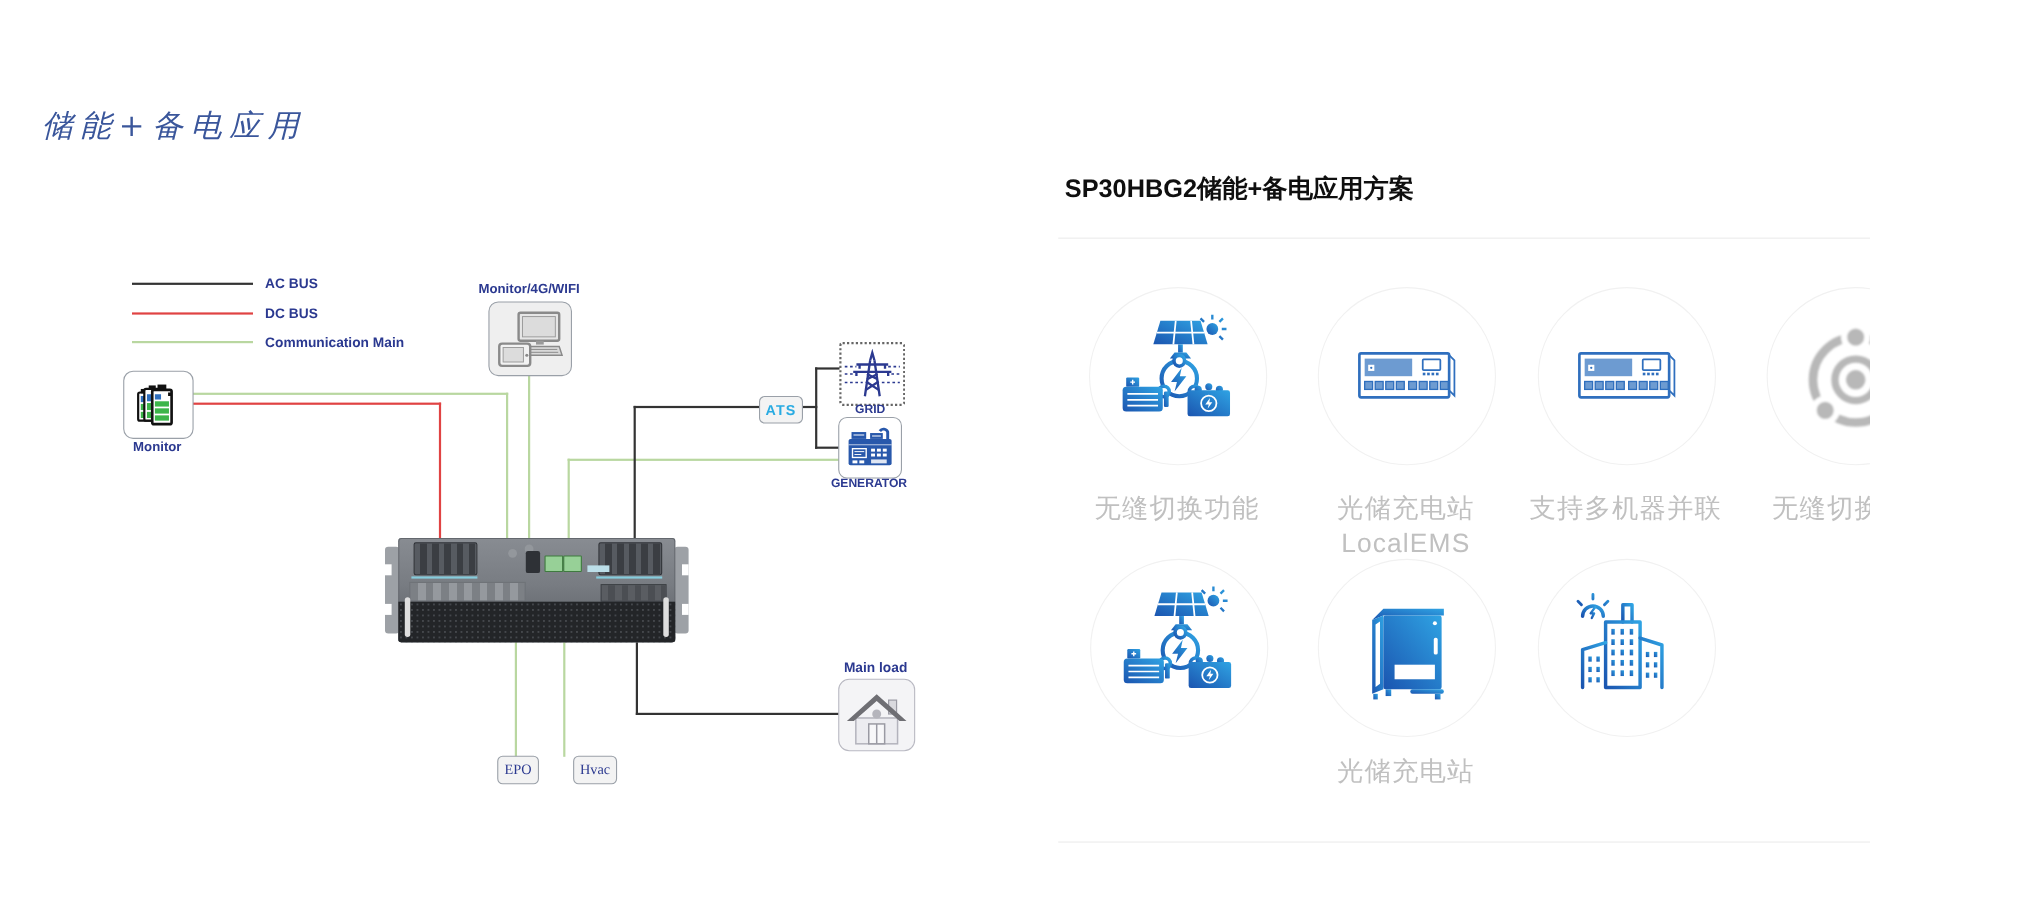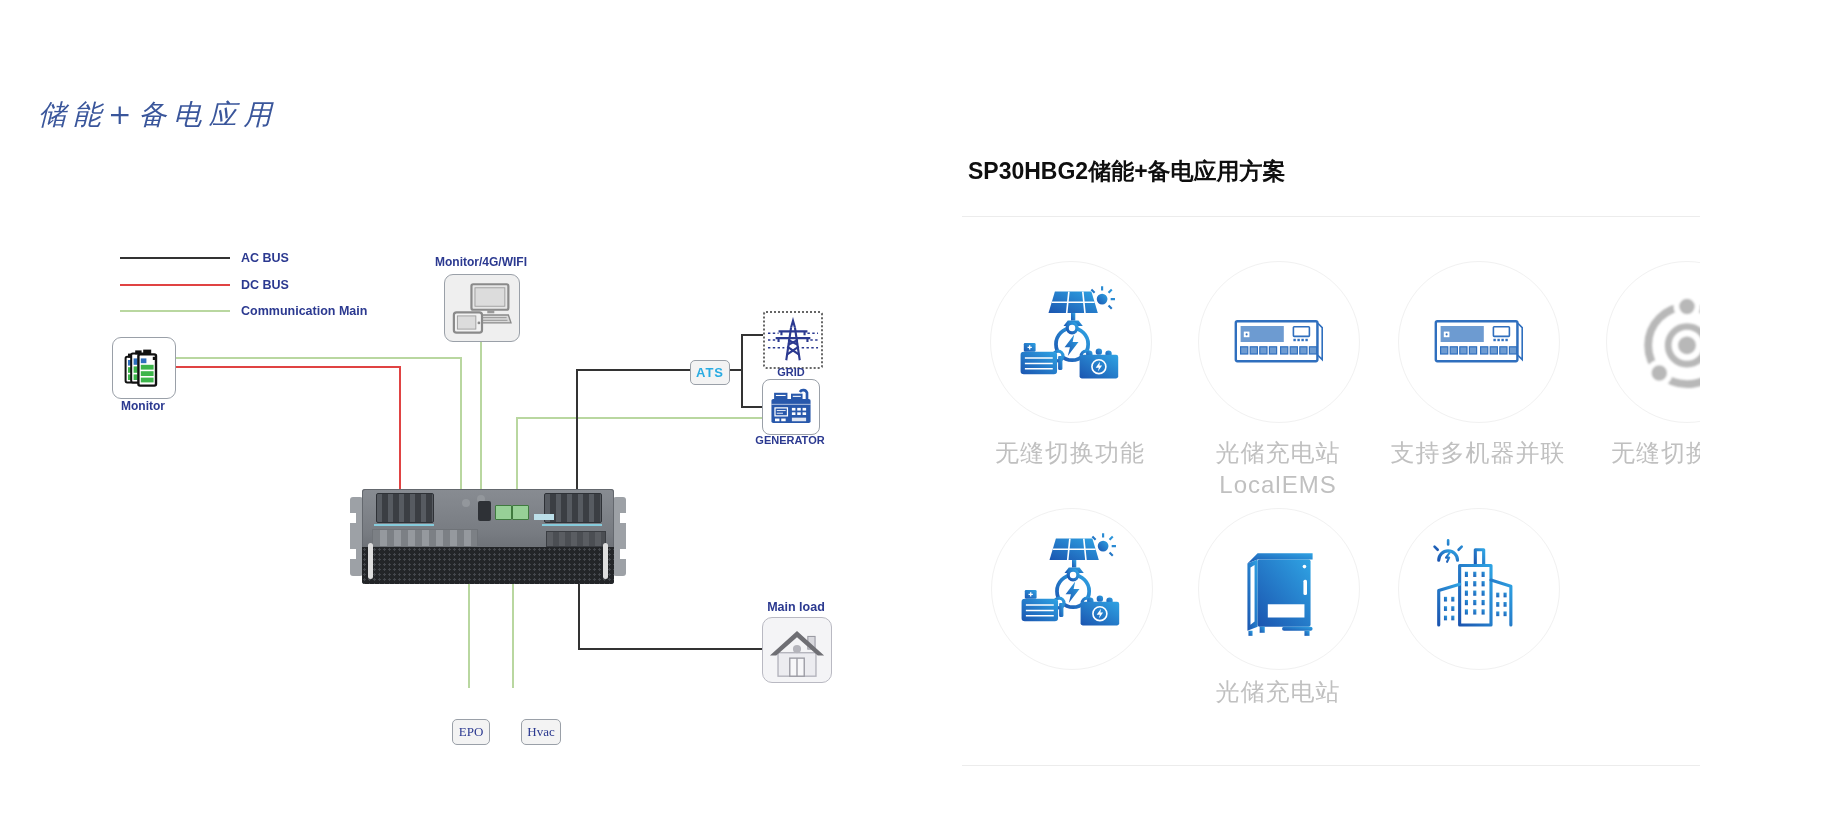--- a/index.html
+++ b/index.html
@@ -9,21 +9,21 @@
   .ln{position:absolute;}
   
   .left-title{position:absolute;left:38px;top:96px;font-family:"DejaVu Serif",serif;
     font-style:italic;font-size:28px;letter-spacing:7px;color:#3a569b;font-weight:500;}
   .lg-label{position:absolute;font-size:12.5px;font-weight:bold;color:#2b3990;white-space:nowrap;}
   .node-label{position:absolute;font-size:12px;font-weight:bold;color:#2b3990;text-align:center;white-space:nowrap;}
   .icon-box{position:absolute;background:#fff;border:1.5px solid #9aa0a8;border-radius:9px;
     display:flex;align-items:center;justify-content:center;}
   .tagbox{position:absolute;background:#f3f3f3;border:1.5px solid #9aa0a8;border-radius:5px;
     display:flex;align-items:center;justify-content:center;}
-  .tagbox.serif{font-family:"Liberation Serif",serif;font-size:13px;color:#2b3990;margin-top:32px;}
+  .tagbox.serif{font-family:"Liberation Serif",serif;font-size:13px;color:#2b3990;}
   .ats-text{color:#29abe2;font-weight:bold;font-size:13px;letter-spacing:1px;}
   
   .dev-ear{position:absolute;background:#9da1a6;border-radius:3px;}
   .dev-notch{position:absolute;background:#fff;}
   .dev-body{position:absolute;background:linear-gradient(180deg,#888c92 0%,#787c82 45%,#6e7278 62%);
     border-radius:3px;overflow:hidden;box-shadow:0 0 0 1px #64686e inset;}
   .dev-term{position:absolute;background:repeating-linear-gradient(90deg,#575b61 0 5px,#3b3e43 5px 11px);
     border:1px solid #2e3136;border-radius:2px;}
   .dev-cyan{position:absolute;background:#86ccdc;height:2px;}
   .dev-conn{position:absolute;border:1px solid #6f7378;
@@ -34,21 +34,21 @@
   .dev-handle{position:absolute;width:5px;background:#dedede;border-radius:3px;}
   .dev-green{position:absolute;background:#97d097;border:1px solid #3f7a3f;border-radius:1px;}
   
   .r-title{position:absolute;left:968px;top:60px;font-size:34px;color:#4a4a4a;font-weight:400;
     letter-spacing:0.5px;white-space:nowrap;}
   .r-sub{position:absolute;left:968px;top:156px;font-size:23px;color:#0f0f0f;font-weight:bold;white-space:nowrap;}
   .divider{position:absolute;left:962px;width:828px;height:1px;background:#ececec;}
   .feat-circle{position:absolute;width:160px;height:160px;border-radius:50%;background:#fff;
     border:1px solid #f1f1f1;display:flex;align-items:center;justify-content:center;}
   .feat-label{position:absolute;width:260px;text-align:center;font-size:24px;color:#c0c0c0;
-    line-height:1.32;letter-spacing:1px;white-space:nowrap;}
+    line-height:1.32;letter-spacing:1px;white-space:nowrap;margin-top:10px;}
 </style>
 </head>
 <body>
 
 <svg width="0" height="0" style="position:absolute" aria-hidden="true">
   <defs>
     <linearGradient id="gBlue" x1="0" y1="1" x2="1" y2="0">
       <stop offset="0" stop-color="#1b55b0"></stop>
         <stop offset="1" stop-color="#2fa3e3"></stop>
     </linearGradient>

